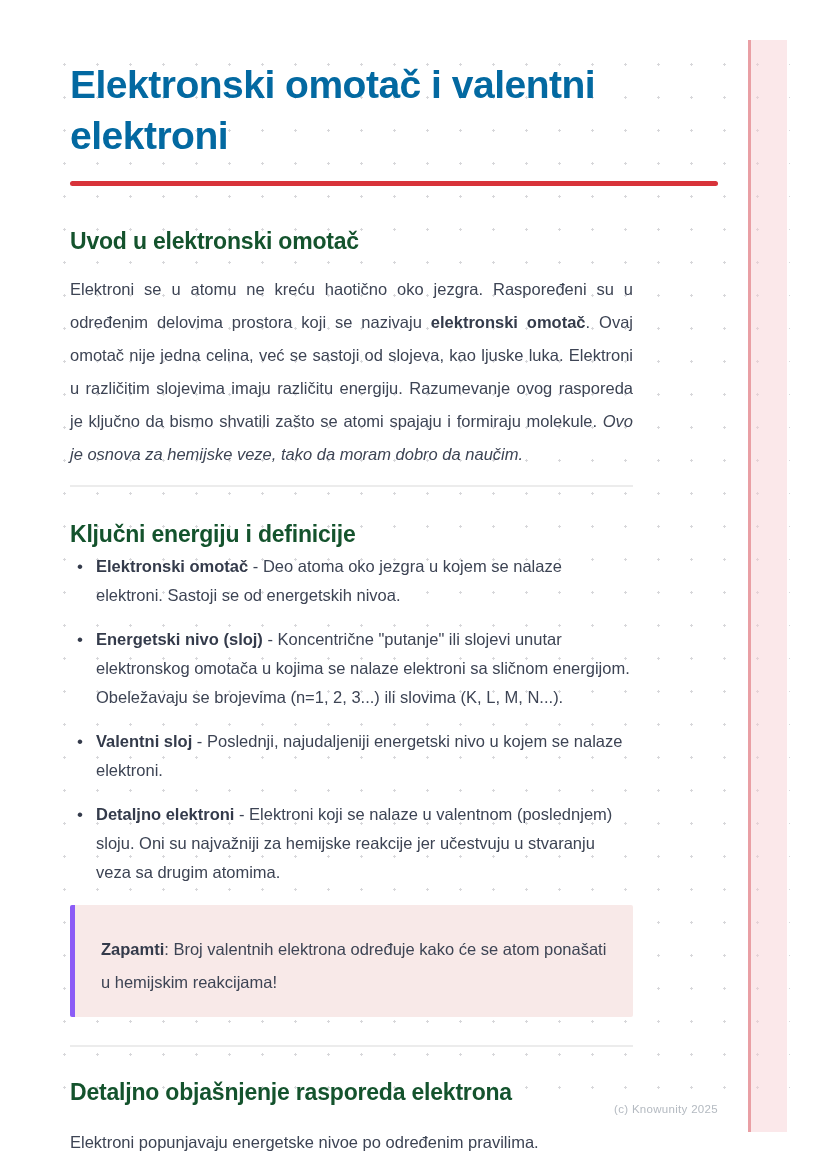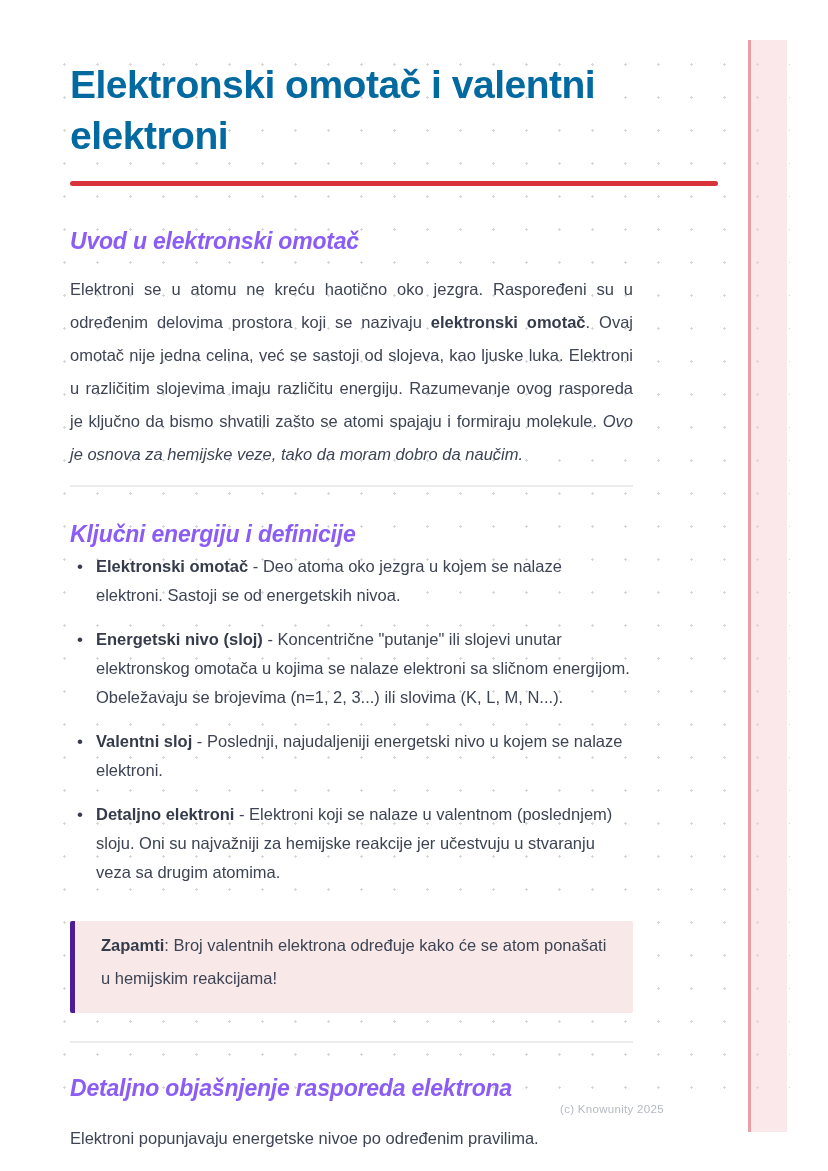--- a/index.html
+++ b/index.html
@@ -27,21 +27,21 @@
   .content { position:absolute; left:70px; top:60px; width:648px; }
 
   h1.page-title {
     font-size:39px; line-height:1.3; font-weight:bold;
     color:#0369a1; letter-spacing:-0.5px; width:648px;
   }
   .title-rule {
     margin-top:20px; width:648px; height:5px; background:#d8333a; border-radius:3px;
   }
   h2.section-heading {
-    font-size:23px; font-weight:bold; color:#8b5cf6; letter-spacing:-0.2px;font-style:italic;
+    font-size:23px; font-weight:bold; color:#14532d; letter-spacing:-0.2px;
   }
   .h2-intro  { margin-top:42px; }
   .h2-terms  { margin-top:34px; }
   .h2-detail { margin-top:32px; }
 
   p.body-par {
     width:563px; margin-top:18px; font-size:16.5px; line-height:33px;
     text-align:justify; color:#3d4454;
   }
   p.body-par .b { font-weight:bold; color:#343b4b; }
@@ -55,32 +55,32 @@
     position:relative; padding-left:26px; font-size:16.5px; line-height:29px;
     margin-bottom:15px; color:#3d4454;
   }
   ul.terms-list li::before {
     content:"\2022"; position:absolute; left:7px; top:0;
     font-size:17px; color:#343b4b;
   }
   ul.terms-list .term { font-weight:bold; color:#343b4b; }
 
   .callout {
-    width:563px; margin-top:34px; background:#f8e9e8;
-    border-left:5px solid #4c1d95; border-radius:2px;
-    padding:8px 26px 18px 26px;
+    width:563px; margin-top:18px; background:#f8e9e8;
+    border-left:5px solid #8b5cf6; border-radius:2px;
+    padding:28px 26px 18px 26px;
     font-size:16.5px; line-height:33px; color:#3d4454;
   }
   .callout .b { font-weight:bold; color:#343b4b; }
 
   p.single-par { width:563px; margin-top:24px; font-size:16.5px; line-height:24px; }
 
   .footer-credit {
     position:absolute; left:560px; top:1103px; width:212px;
-    text-align:left; font-size:11.5px; color:#b4bac1; letter-spacing:0.3px;
+    text-align:center; font-size:11.5px; color:#b4bac1; letter-spacing:0.3px;
     z-index:5;
   }
 </style>
 </head>
 <body>
 
 <div class="dot-area"></div>
 <div class="stripe"></div>
 
 <div class="content">

